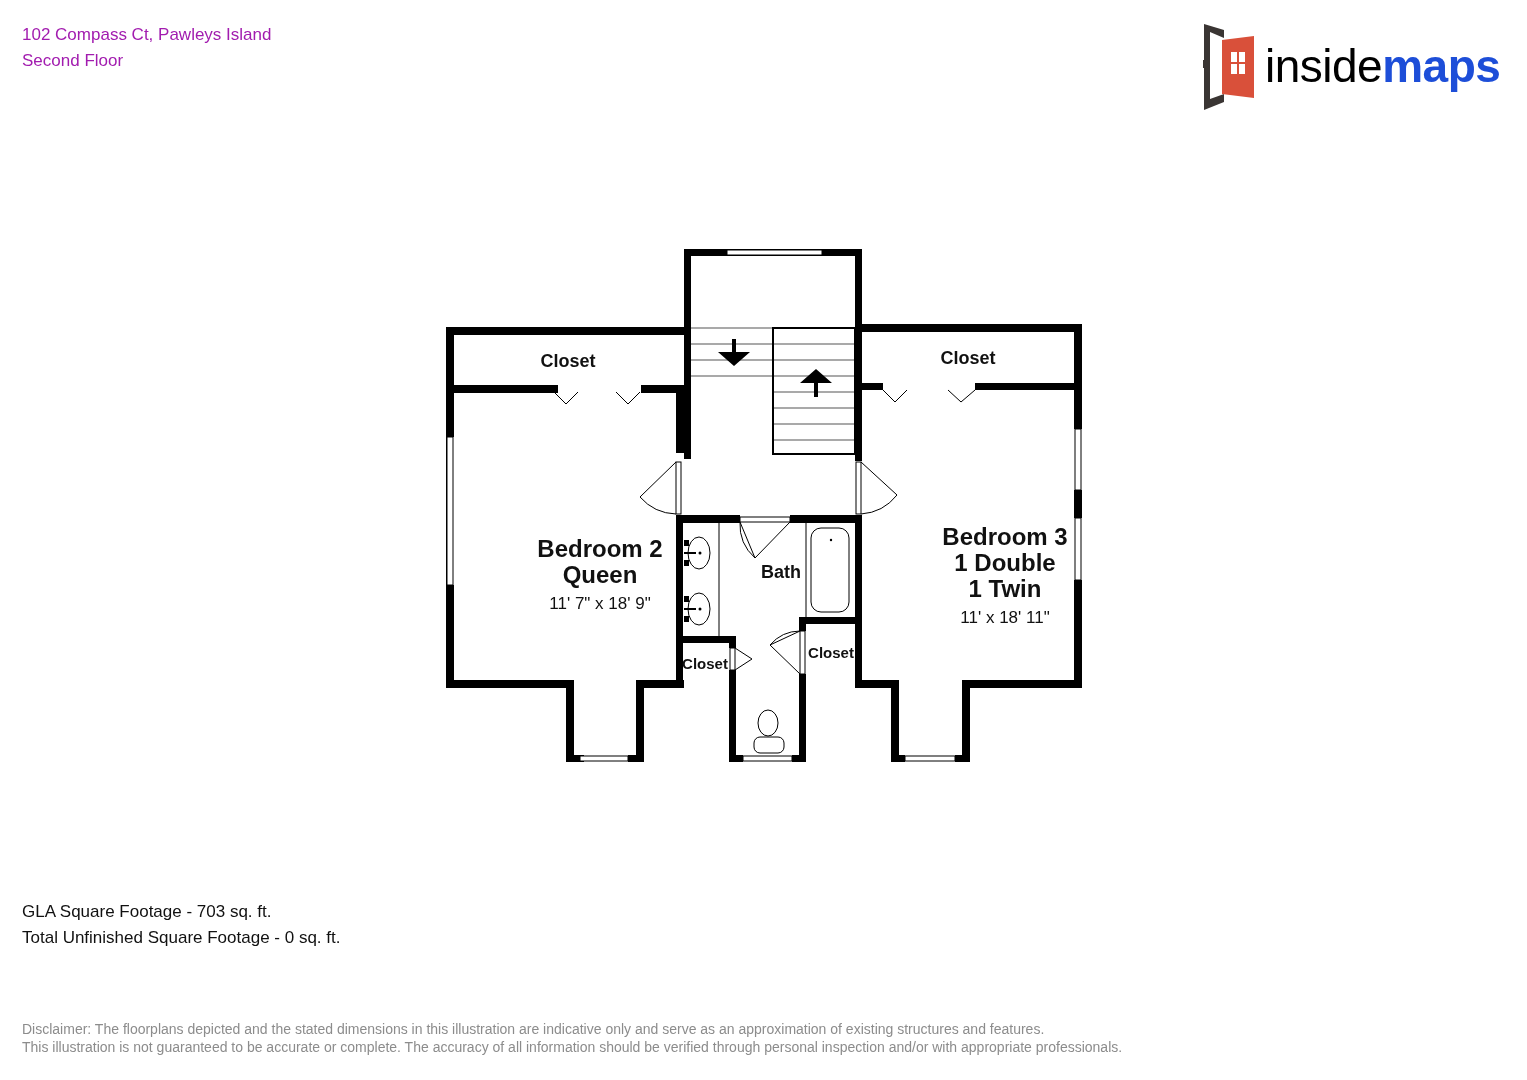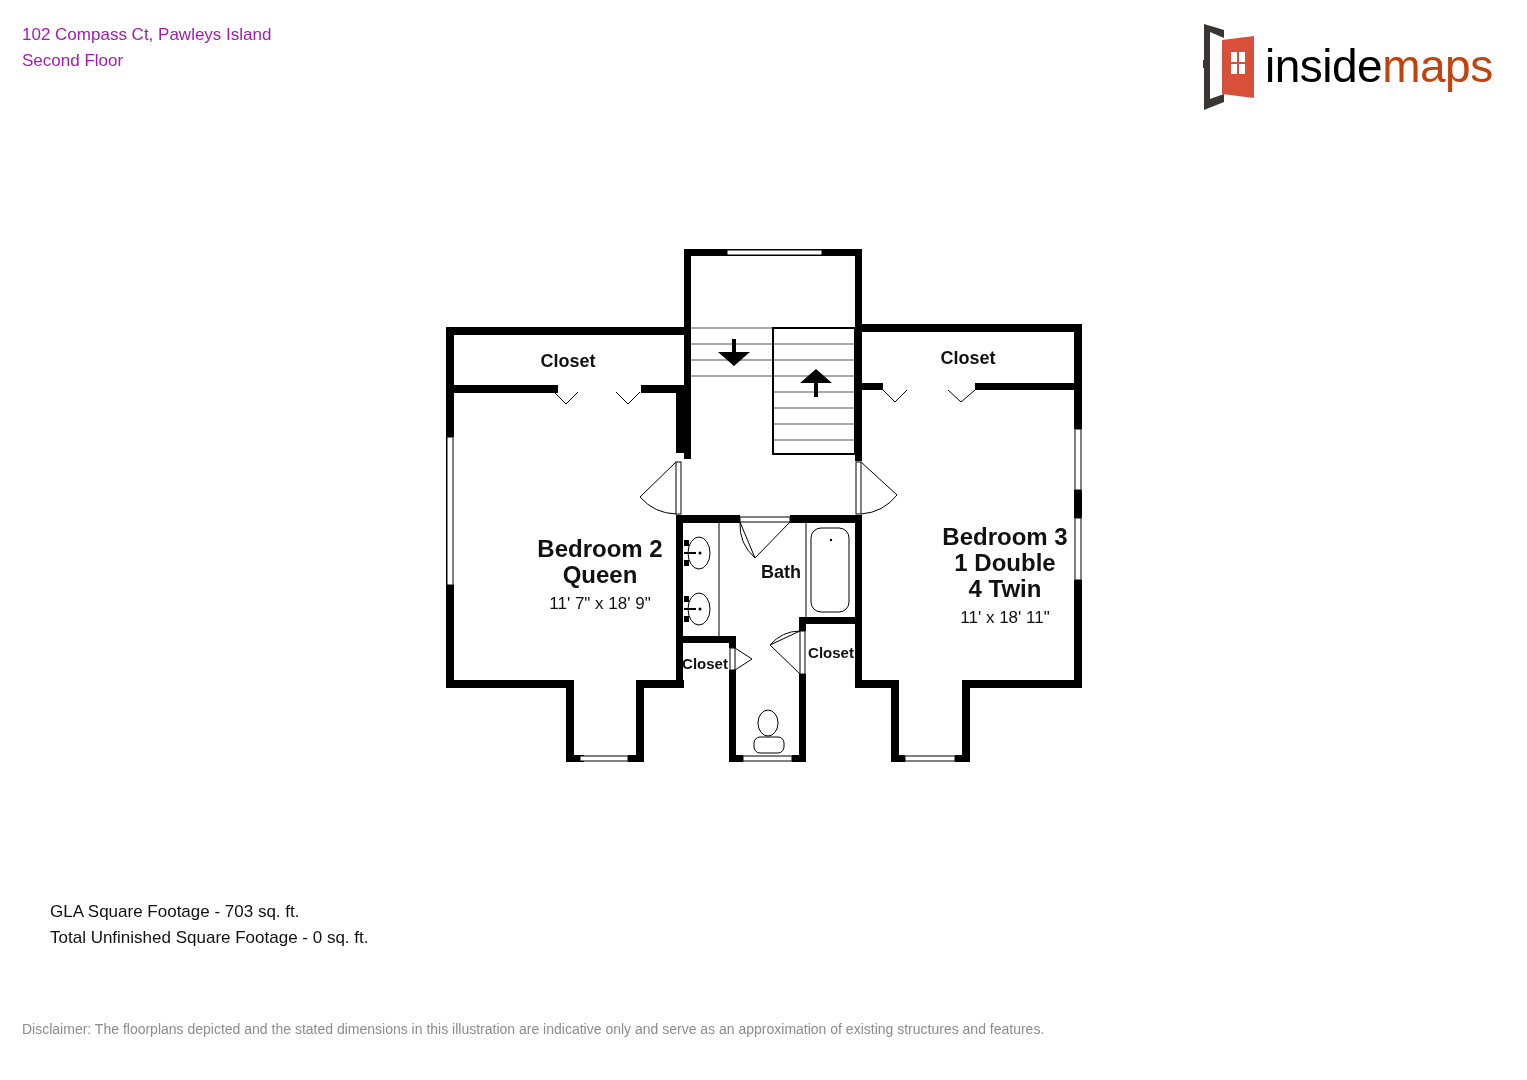--- a/index.html
+++ b/index.html
@@ -1,23 +1,23 @@
 <!DOCTYPE html>
 <html><head>
 <meta charset="utf-8">
 <style>
   html, body { margin: 0; padding: 0; background: #ffffff; }
   body { width: 1527px; height: 1080px; position: relative; overflow: hidden; font-family: "Liberation Sans", sans-serif; color: #111; }
   .header { position: absolute; left: 22px; top: 22px; font-size: 17px; line-height: 26px; color: #a21caf; }
   .logo { position: absolute; left: 1200px; top: 20px; width: 310px; height: 95px; }
   .logo-text { position: absolute; left: 65px; top: 18px; font-size: 46px; letter-spacing: -0.5px; line-height: 56px; white-space: nowrap; }
   .logo-text .a { color: #000000; }
-  .logo-text .b { color: #c2410c; font-weight: normal; }
+  .logo-text .b { color: #1d4ed8; font-weight: bold; }
   .plan { position: absolute; left: 0; top: 0; width: 1527px; height: 1080px; }
-  .stats { position: absolute; left: 22px; top: 899px; font-size: 17px; line-height: 26px; color: #111; margin-left: 28px; }
+  .stats { position: absolute; left: 22px; top: 899px; font-size: 17px; line-height: 26px; color: #111; }
   .disclaimer { position: absolute; left: 22px; top: 1020px; font-size: 14px; line-height: 18px; color: #8c8c8c; }
   .rl { position: absolute; text-align: center; white-space: nowrap; transform: translateX(-50%); margin-left: 36px; }
   .rl .nm { font-weight: bold; font-size: 24px; line-height: 26px; }
   .rl .dim { font-size: 17px; line-height: 24px; margin-top: 4px; }
   .sm { position: absolute; font-weight: bold; font-size: 18px; transform: translateX(-50%); white-space: nowrap; }
   .xs { position: absolute; font-weight: bold; font-size: 15px; transform: translateX(-50%); white-space: nowrap; }
 </style>
 </head>
 <body>
 
@@ -159,28 +159,29 @@
 
 <div class="rl" style="left:564px;top:536px;">
   <div class="nm">Bedroom 2</div>
   <div class="nm">Queen</div>
   <div class="dim">11' 7" x 18' 9"</div>
 </div>
 
 <div class="rl" style="left:969px;top:524px;">
   <div class="nm">Bedroom 3</div>
   <div class="nm">1 Double</div>
-  <div class="nm">4 Twin</div>
+  <div class="nm">1 Twin</div>
   <div class="dim">11' x 18' 11"</div>
 </div>
 
 <div class="sm" style="left:769px;top:562px;margin-left:12px;">Bath</div>
 <div class="xs" style="left:705px;top:655px;">Closet</div>
 <div class="xs" style="left:831px;top:644px;">Closet</div>
 
 <div class="stats">
   <div>GLA Square Footage - 703 sq. ft.</div>
   <div>Total Unfinished Square Footage - 0 sq. ft.</div>
 </div>
 
 <div class="disclaimer">
   <div>Disclaimer: The floorplans depicted and the stated dimensions in this illustration are indicative only and serve as an approximation of existing structures and features.</div>
+  <div>This illustration is not guaranteed to be accurate or complete. The accuracy of all information should be verified through personal inspection and/or with appropriate professionals.</div>
 </div>
 
 </body></html>

